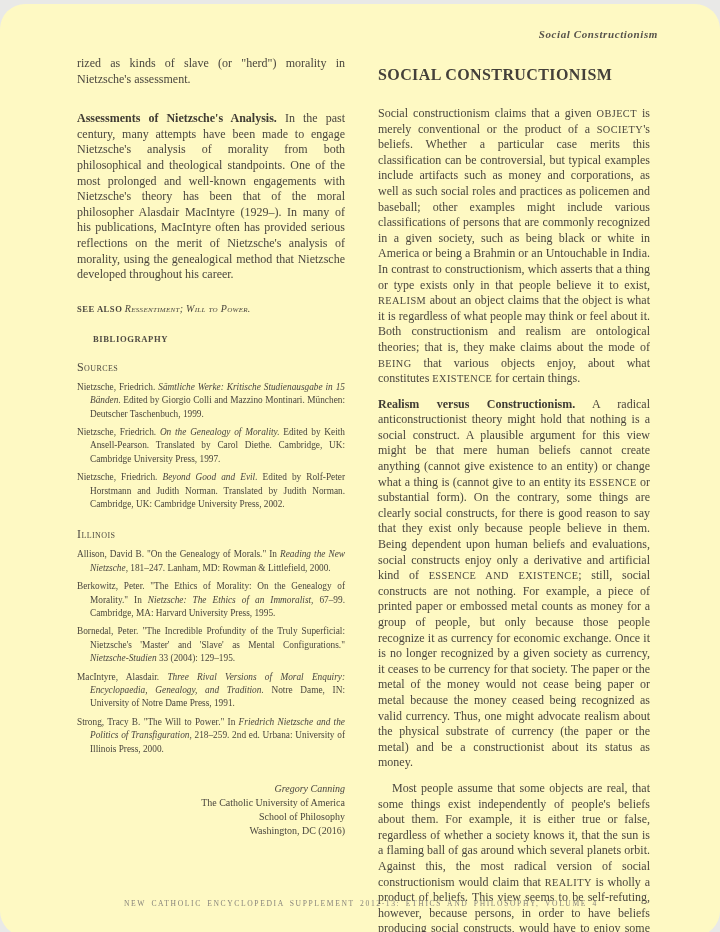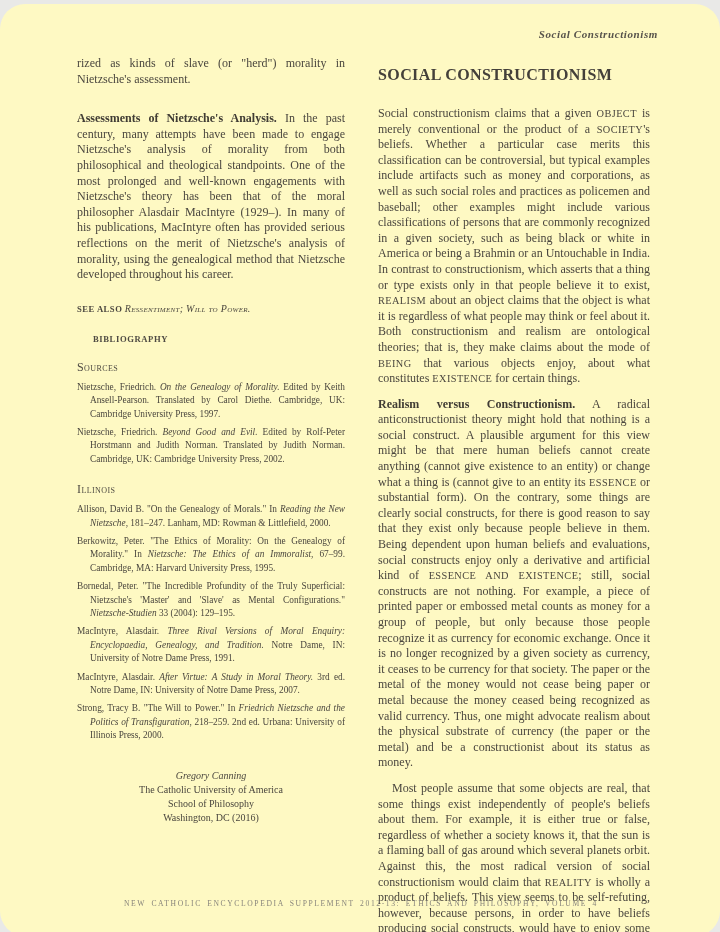--- a/index.html
+++ b/index.html
@@ -37,21 +37,21 @@
   }
   .bib-subheading{
     margin:16px 0 6px 0;font-size:12px;font-variant:small-caps;
     letter-spacing:.4px;color:#4e4a42;
   }
   .bib-list{margin-top:4px;}
   .bib-list > div{
     font-size:9.3px;line-height:13.4px;text-align:justify;
     padding-left:13px;text-indent:-13px;margin-bottom:5px;
   }
-  .signature{margin-top:26px;text-align:center;font-size:10px;line-height:14px;}
+  .signature{margin-top:26px;text-align:right;font-size:10px;line-height:14px;}
   .signature .author{font-style:italic;}
   .footer-line{
     position:absolute;left:77px;top:895px;width:460px;
     font-size:7.6px;letter-spacing:1.6px;word-spacing:2px;
     color:#87847b;white-space:nowrap;padding-left:47px;
   }
   .page-number{
     position:absolute;top:940px;right:62px;
     font-size:13.5px;color:#55514a;
   }
@@ -70,31 +70,31 @@
 
     <div class="see-also">
       <span class="label">SEE ALSO</span>
       <span class="refs">Ressentiment; Will to Power.</span>
     </div>
 
     <div class="bib-heading">BIBLIOGRAPHY</div>
 
     <div class="bib-subheading">Sources</div>
     <div class="bib-list">
+        <div class="">Nietzsche, Friedrich. <i>Sämtliche Werke: Kritische Studienausgabe in 15 Bänden.</i> Edited by Giorgio Colli and Mazzino Montinari. München: Deutscher Taschenbuch, 1999.</div>
         <div class="">Nietzsche, Friedrich. <i>On the Genealogy of Morality.</i> Edited by Keith Ansell-Pearson. Translated by Carol Diethe. Cambridge, UK: Cambridge University Press, 1997.</div>
         <div class="">Nietzsche, Friedrich. <i>Beyond Good and Evil.</i> Edited by Rolf-Peter Horstmann and Judith Norman. Translated by Judith Norman. Cambridge, UK: Cambridge University Press, 2002.</div>
       </div>
 
     <div class="bib-subheading">Illinois</div>
     <div class="bib-list">
         <div class="">Allison, David B. "On the Genealogy of Morals." In <i>Reading the New Nietzsche</i>, 181–247. Lanham, MD: Rowman &amp; Littlefield, 2000.</div>
         <div class="">Berkowitz, Peter. "The Ethics of Morality: On the Genealogy of Morality." In <i>Nietzsche: The Ethics of an Immoralist</i>, 67–99. Cambridge, MA: Harvard University Press, 1995.</div>
         <div class="">Bornedal, Peter. "The Incredible Profundity of the Truly Superficial: Nietzsche's 'Master' and 'Slave' as Mental Configurations." <i>Nietzsche-Studien</i> 33 (2004): 129–195.</div>
         <div class="">MacIntyre, Alasdair. <i>Three Rival Versions of Moral Enquiry: Encyclopaedia, Genealogy, and Tradition.</i> Notre Dame, IN: University of Notre Dame Press, 1991.</div>
-        <div class="">MacIntyre, Alasdair. <i>After Virtue: A Study in Moral Theory.</i> 3rd ed. Notre Dame, IN: University of Notre Dame Press, 2007.</div>
         <div class="">Strong, Tracy B. "The Will to Power." In <i>Friedrich Nietzsche and the Politics of Transfiguration</i>, 218–259. 2nd ed. Urbana: University of Illinois Press, 2000.</div>
       </div>
 
     <div class="signature">
       <div class="author">Gregory Canning</div>
       <div>The Catholic University of America</div>
       <div>School of Philosophy</div>
       <div>Washington, DC (2016)</div>
     </div>
   </div>

